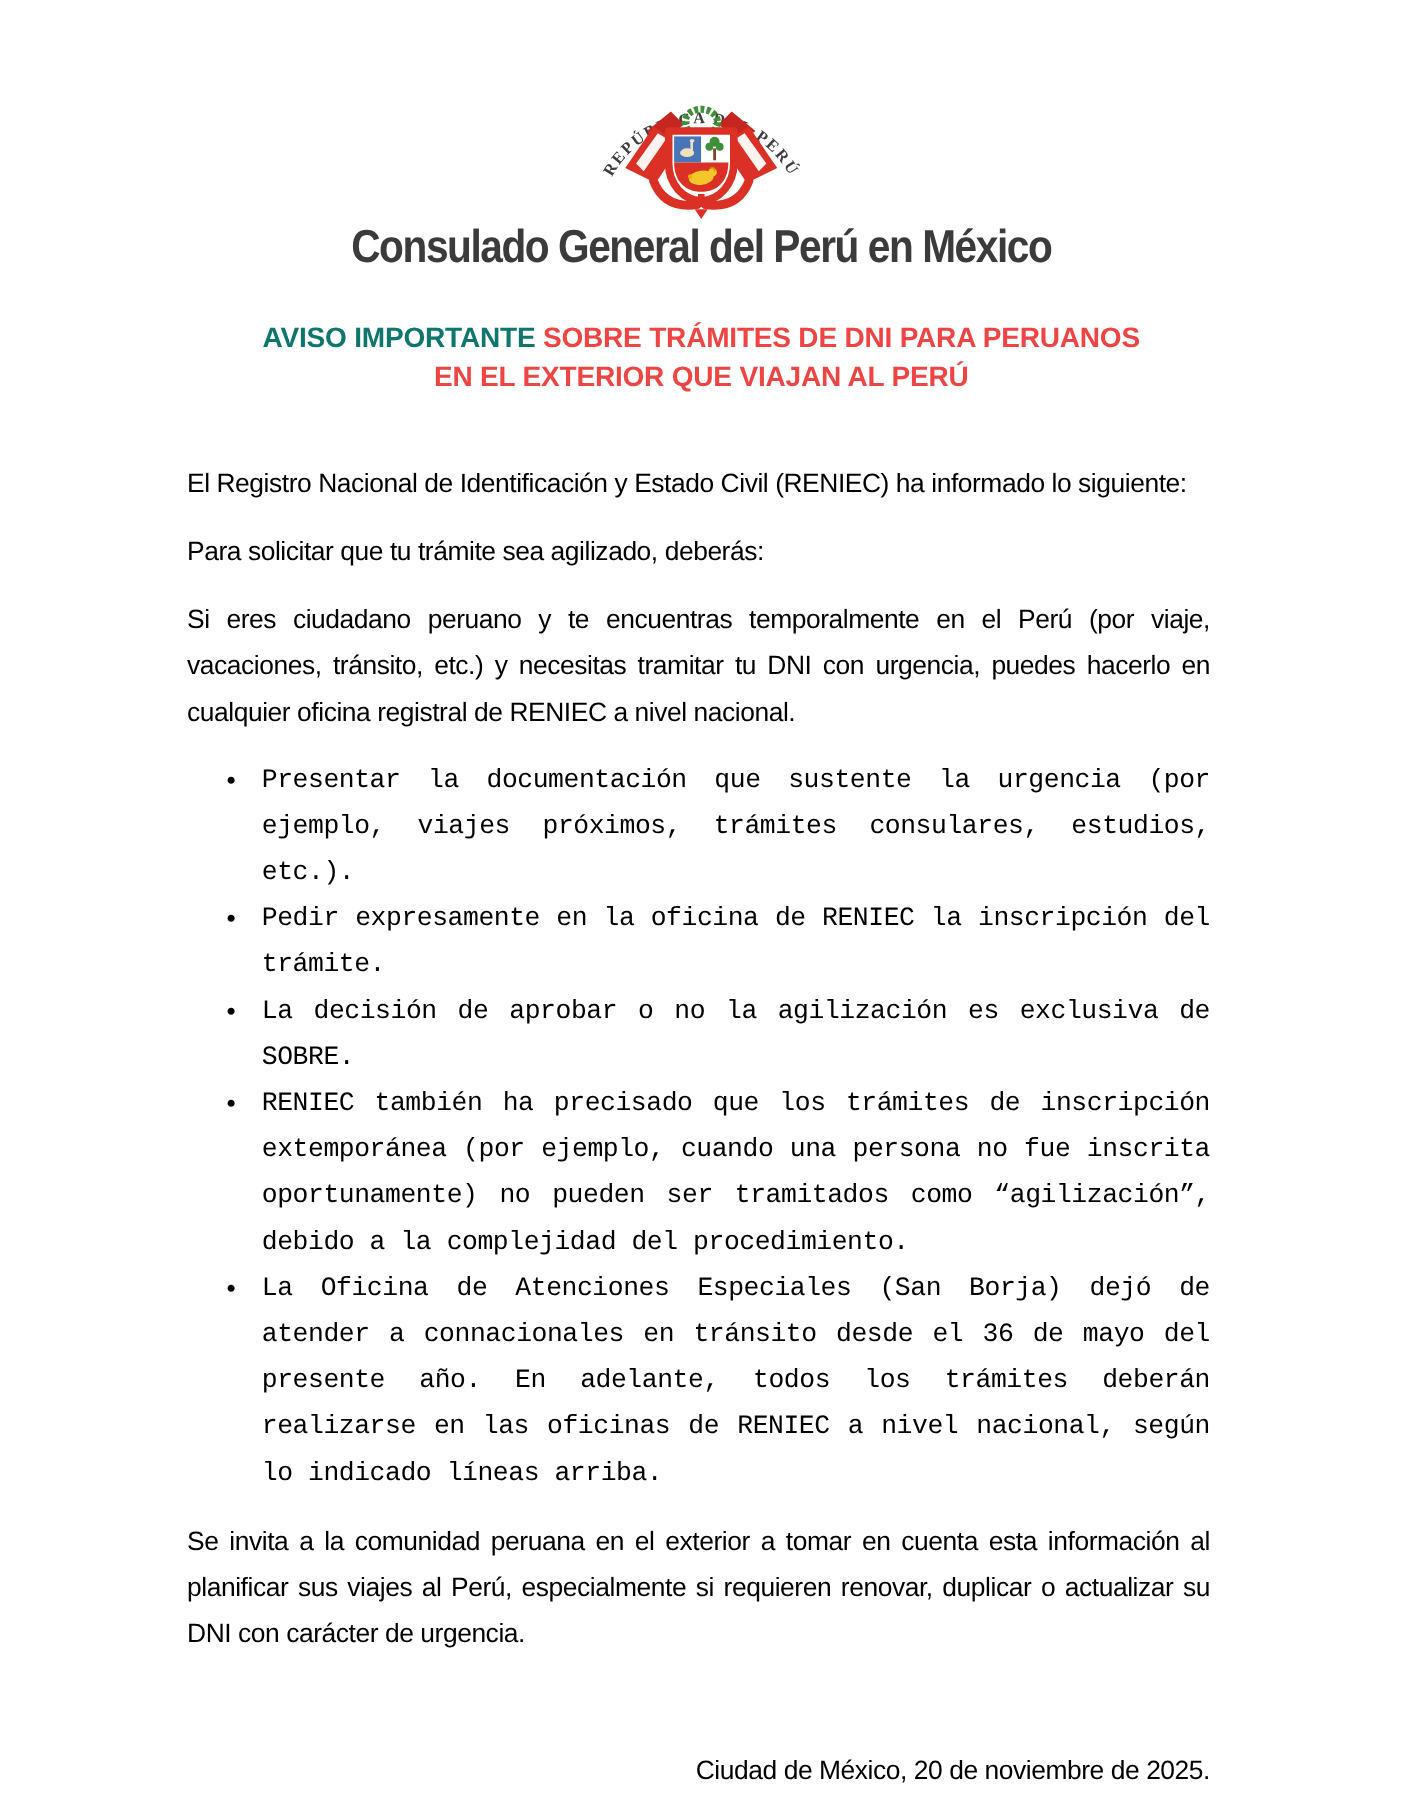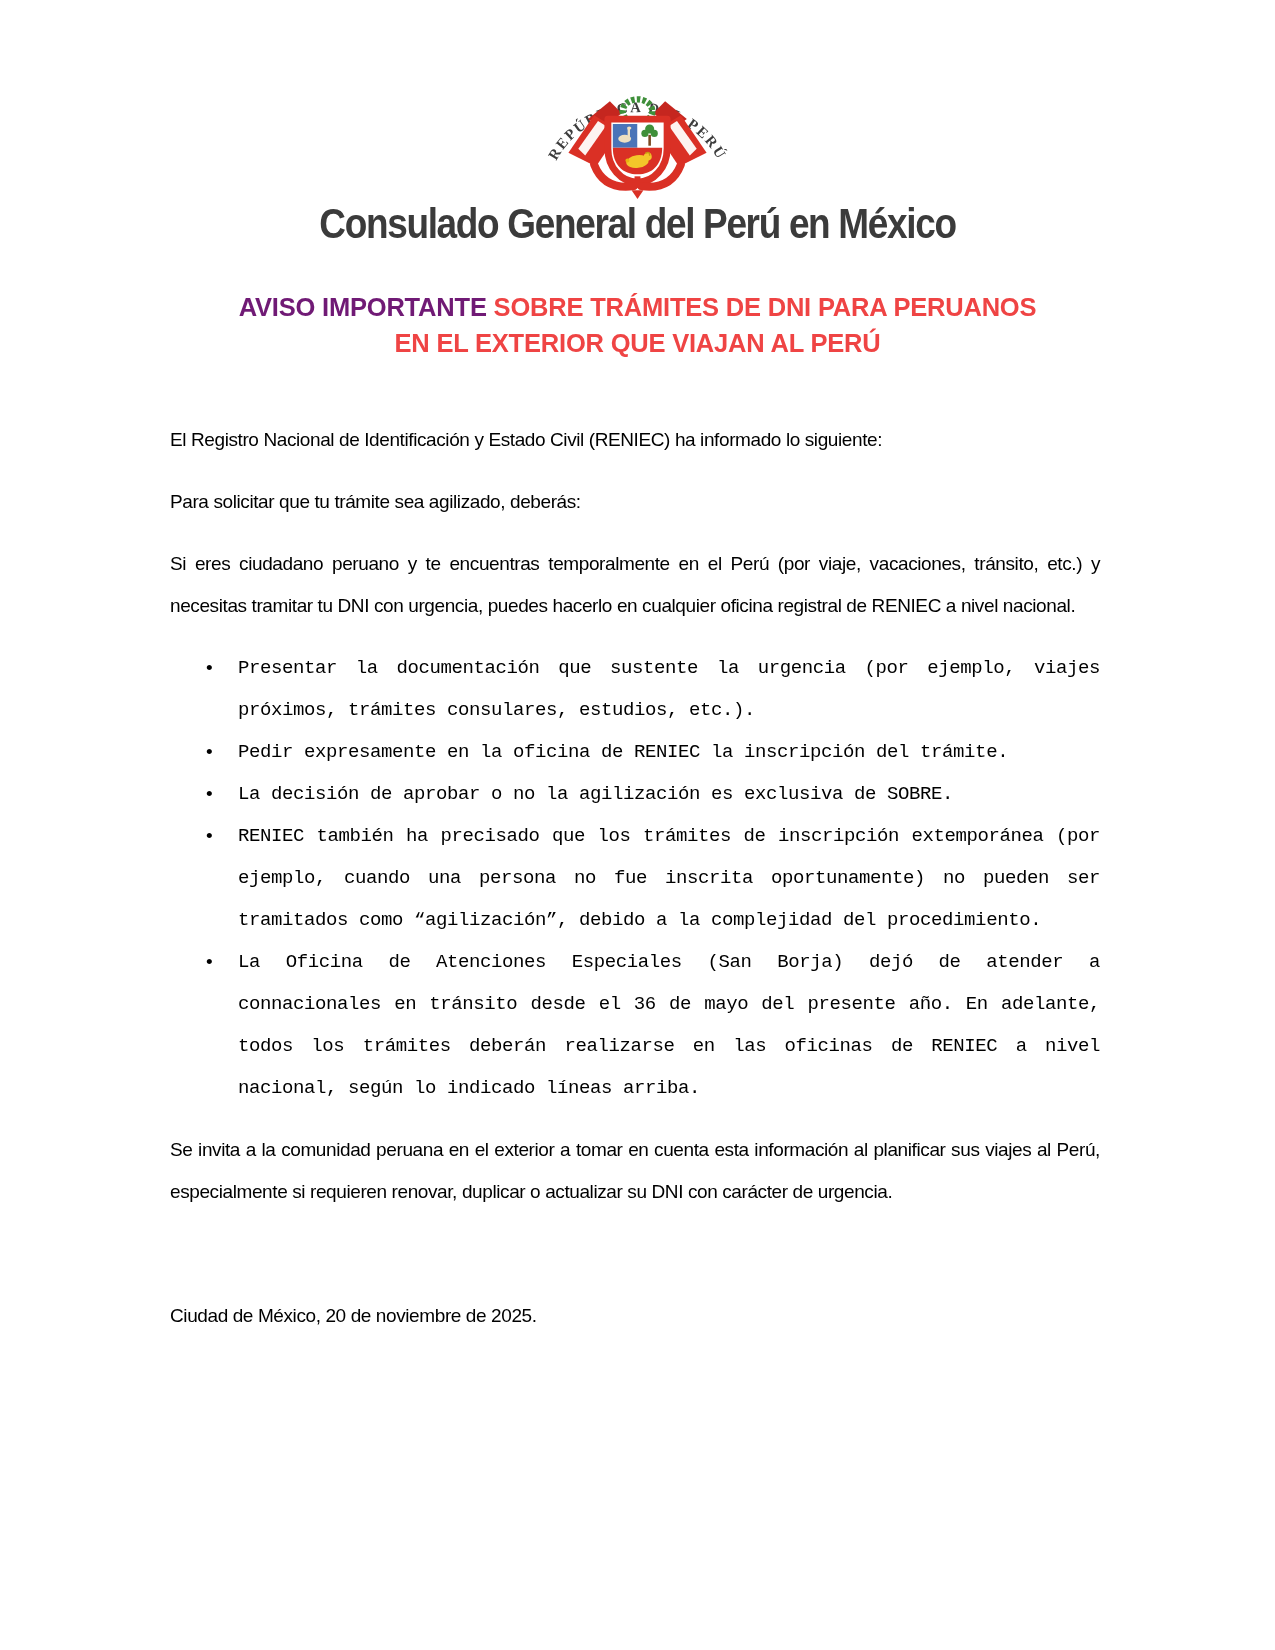--- a/index.html
+++ b/index.html
@@ -11,32 +11,32 @@
   .seal-wrap { display:flex; justify-content:center; height:148px; margin-bottom:2px; }
   .title {
     text-align:center; font-size:42px; font-weight:700; color:#3b3b3b;
     letter-spacing:-1.5px; margin:0; transform:scaleX(0.88); transform-origin:center top;
     white-space:nowrap;
   }
   .heading {
     text-align:center; font-size:25.5px; font-weight:700; line-height:1.4;
     margin:42px auto 0; max-width:800px; letter-spacing:-0.2px;
   }
-  .h-em   { color:#701a75; }
+  .h-em   { color:#0f766e; }
   .h-rest { color:#ef4444; }
   .content {
     margin:58px 175px 0 170px;
-    font-size:19px; line-height:42px; color:#000000; letter-spacing:-0.4px;
+    font-size:24px; line-height:42px; color:#000000; letter-spacing:-0.4px;
   }
   .content p { margin:0 0 20px; text-align:justify; }
   ul.reqs { list-style:none; margin:10px 0 20px; padding:0 0 0 36px; }
   ul.reqs li { display:flex; margin:0; }
   .dot { width:32px; flex:0 0 32px; }
   .li-text { flex:1; text-align:justify;font-family:Liberation Mono, monospace; }
-  p.date { margin-top:82px; margin-bottom:16px; }
+  p.date { text-align:right; margin-top:82px; margin-bottom:16px; }
 </style>
 </head>
 <body>
 
 <div class="page">
 
   <div class="seal-wrap">
     <svg width="205" height="150" viewBox="0 0 200 152" aria-hidden="true">
       <defs>
         <path id="arc" d="M 18 112 A 93 93 0 0 1 182 112" fill="none"></path>

